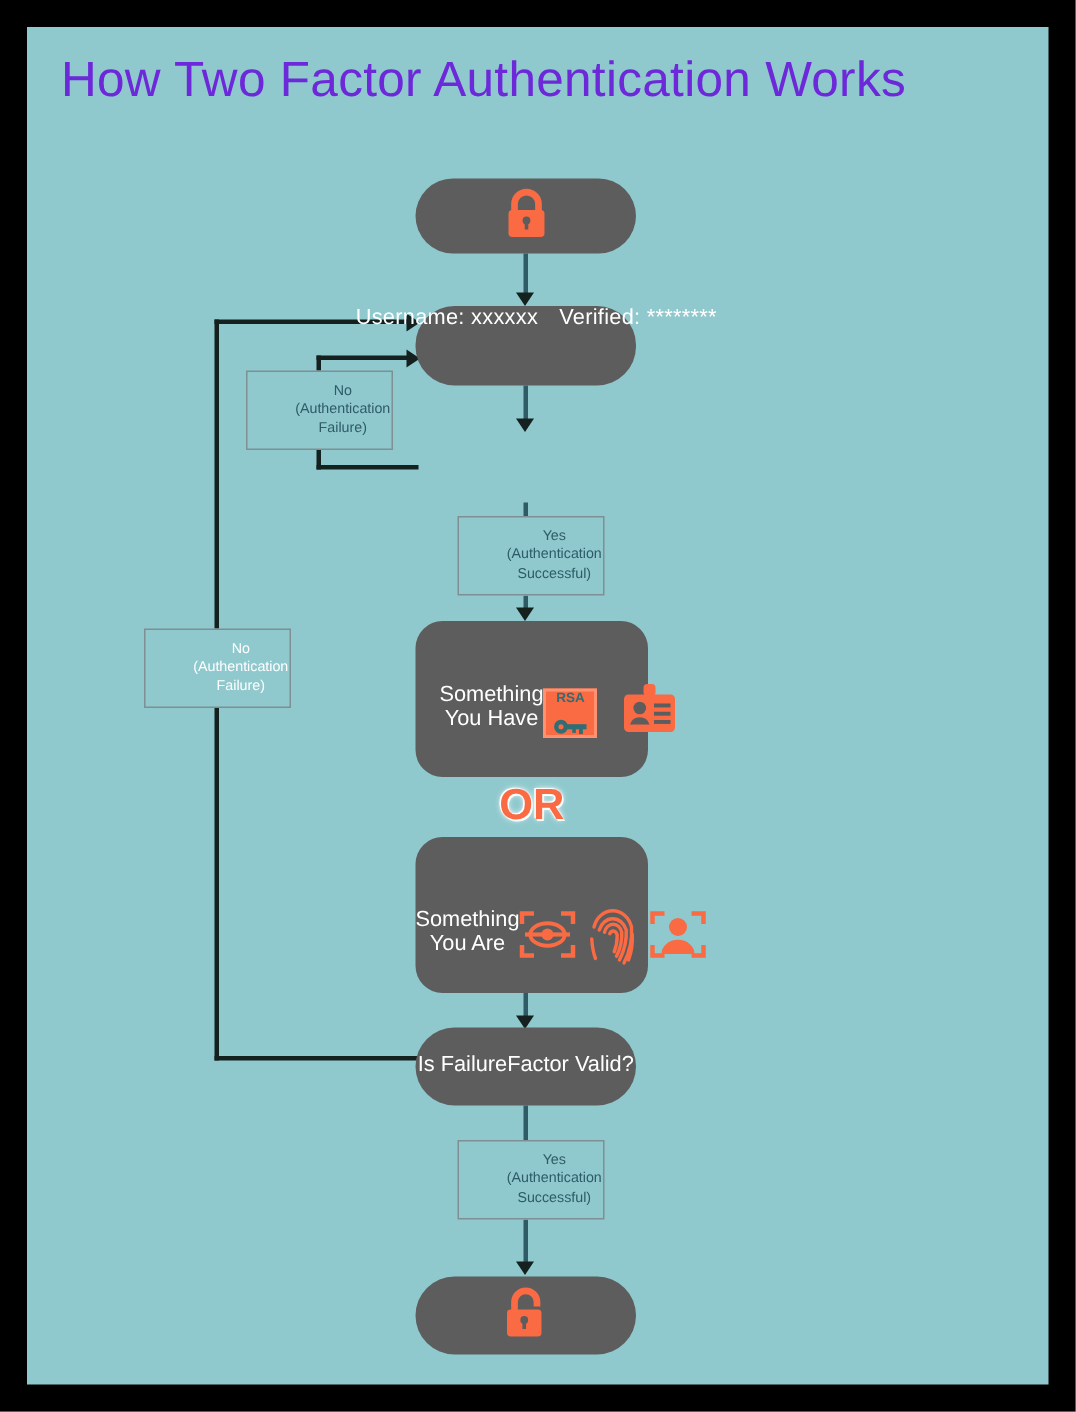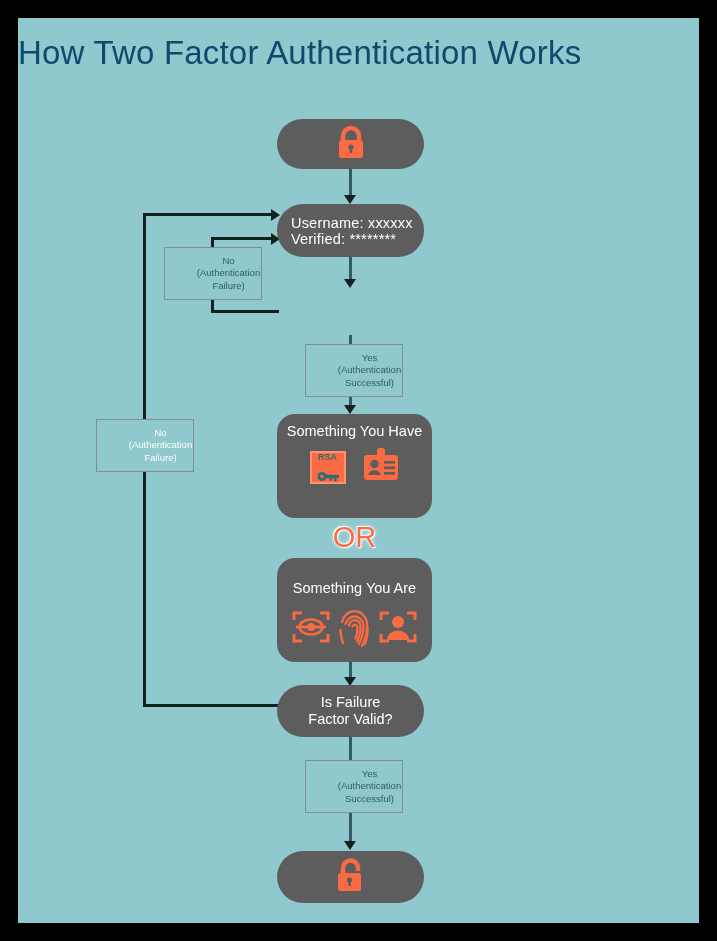--- a/index.html
+++ b/index.html
@@ -11,48 +11,48 @@
   }
   #canvas{
     position:absolute;
     left:18px;top:18px;
     width:681px;height:905px;
     background:#8fc9ce;
     overflow:hidden;
   }
   #title{
     position:absolute;left:0;top:16px;width:586px;
-    text-align:left;
+    text-align:right;
     font-size:33px;
-    color:#0c4a6e;
+    color:#6d28d9;
     letter-spacing:0.2px;
     white-space:nowrap;
   }
   
   .node{
     position:absolute;
     background:#5d5d5d;
     color:#ffffff;
     border-radius:22px;
     box-sizing:border-box;
     display:flex;
-    flex-direction:column;
+    flex-direction:row;
     align-items:center;
     justify-content:center;
     text-align:center;
     z-index:4;
   }
   .node .label{line-height:1.18;}
   .node-lock{left:259px;top:101px;width:147px;height:50px;border-radius:25px;}
   .node-creds{left:259px;top:186px;width:147px;height:53px;border-radius:26px;
               align-items:flex-start;justify-content:center;}
   .node-creds .credline{font-size:14.5px;padding-left:14px;letter-spacing:.2px;white-space:nowrap;}
   .node-2fa{left:259px;top:269px;width:147px;height:48px;border-radius:24px;font-size:14.5px;}
   .node-have{left:259px;top:396px;width:155px;height:104px;border-radius:18px;
-             justify-content:flex-start;padding-top:9px;}
+             justify-content:flex-start;padding-top:9px;padding-left:16px;}
   .node-are{left:259px;top:540px;width:155px;height:104px;border-radius:18px;
             justify-content:flex-start;padding-top:22px;}
   .node-valid{left:259px;top:667px;width:147px;height:52px;border-radius:26px;font-size:14.5px;}
   .node-unlock{left:259px;top:833px;width:147px;height:52px;border-radius:26px;}
   .node-title{font-size:14.5px;}
   .icon-row{display:flex;align-items:center;justify-content:center;gap:16px;margin-top:9px;}
   
   .tag{
     position:absolute;
     background:#8fc9ce;
@@ -80,21 +80,21 @@
     border-top:9px solid #14211f;z-index:3;
   }
   .arrow-right{
     position:absolute;width:0;height:0;
     border-top:6px solid transparent;border-bottom:6px solid transparent;
     border-left:9px solid #14211f;z-index:3;
   }
   
   #or-text{
     position:absolute;left:259px;top:503px;width:155px;
-    text-align:center;font-size:29px;font-weight:normal;color:#fa6a43;
+    text-align:center;font-size:29px;font-weight:bold;color:#fa6a43;
     text-shadow:0 0 4px #ffffff,0 0 2px #ffffff,1px 1px 0 #ffffff,-1px -1px 0 #ffffff;
     z-index:4;
   }
   
   .rsa-token{
     width:36px;height:33px;background:#fa6a43;border:2px solid #ff9170;
     box-sizing:border-box;display:flex;flex-direction:column;
     align-items:center;justify-content:space-between;gap:1px;
   }
   .rsa-token .rsa-text{font-size:9px;font-weight:bold;color:#2f6e74;line-height:1;}

